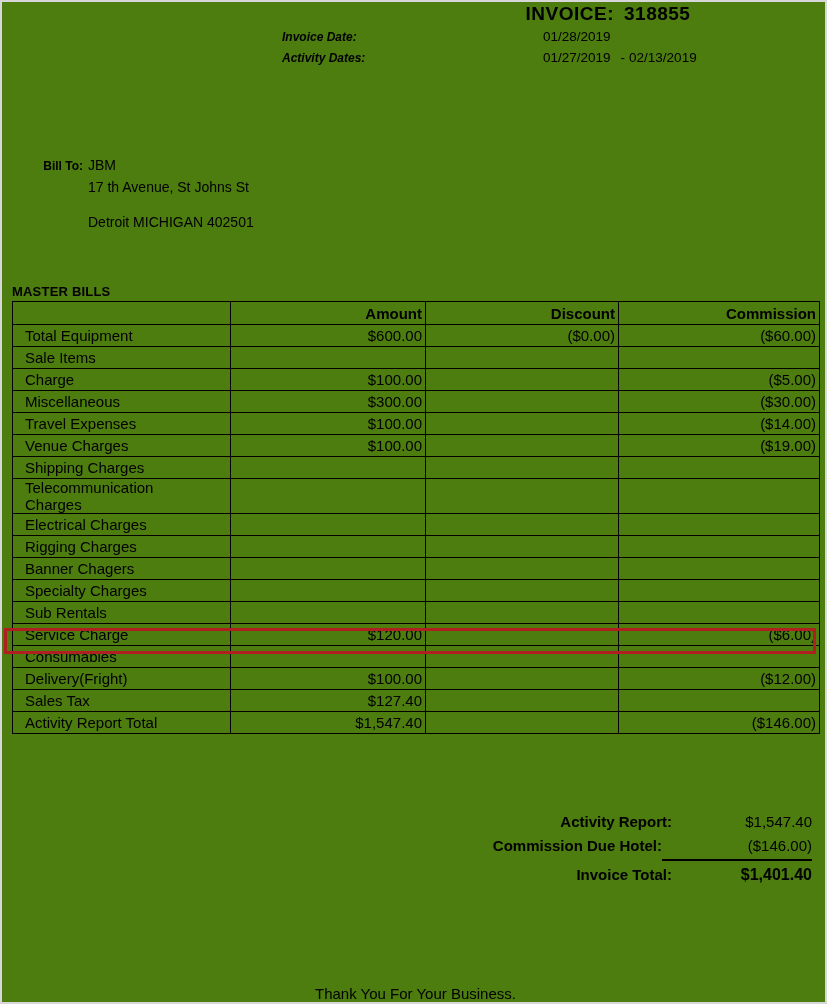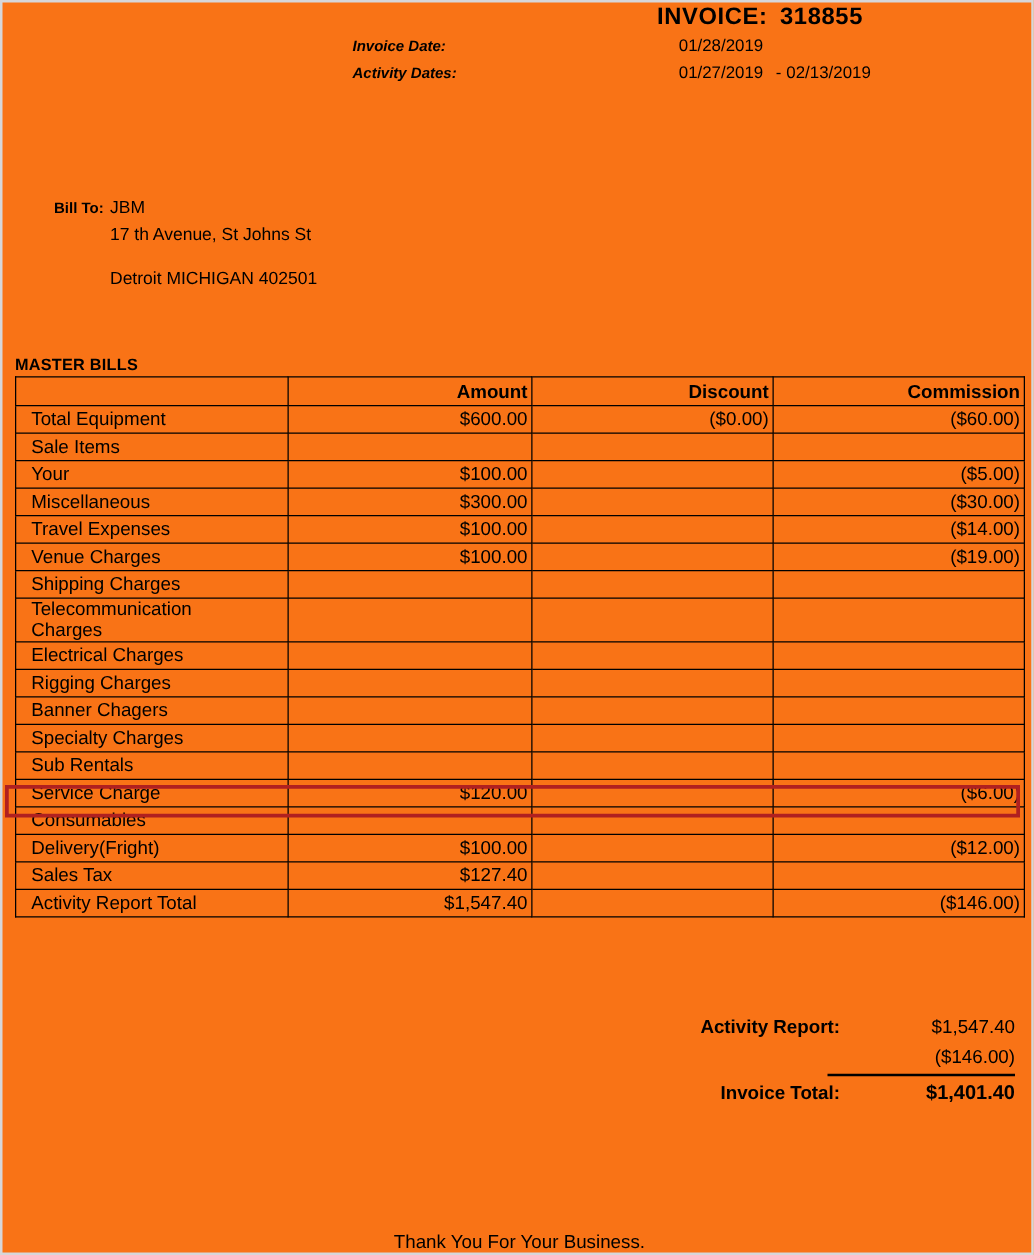--- a/index.html
+++ b/index.html
@@ -7,21 +7,21 @@
   body {
     font-family: "Liberation Sans", sans-serif;
     color: #000000;
     width: 827px;
     height: 1004px;
   }
   .page {
     position: relative;
     width: 827px;
     height: 1004px;
-    background: #f97316;
+    background: #4d7c0f;
     border: 2px solid #d7d7d9;
     overflow: hidden;
   }
 
   
   .title {
     position: absolute;
     top: 1px;
     left: 400px;
     width: 412px;
@@ -215,21 +215,21 @@
           <td class="c-num">($0.00)</td>
           <td class="c-num">($60.00)</td>
         </tr>
         <tr>
           <td class="c-label"><span>Sale Items</span></td>
           <td class="c-num"></td>
           <td class="c-num"></td>
           <td class="c-num"></td>
         </tr>
         <tr>
-          <td class="c-label"><span>Your</span></td>
+          <td class="c-label"><span>Charge</span></td>
           <td class="c-num">$100.00</td>
           <td class="c-num"></td>
           <td class="c-num">($5.00)</td>
         </tr>
         <tr>
           <td class="c-label"><span>Miscellaneous</span></td>
           <td class="c-num">$300.00</td>
           <td class="c-num"></td>
           <td class="c-num">($30.00)</td>
         </tr>
@@ -321,20 +321,21 @@
   </table>
 
   <div class="highlight-box" style="top: 625.5px; height: 26px; border-color: rgb(176, 32, 32);"></div>
 
   <div class="summary">
     <div class="sum-row">
       <span class="sum-label">Activity Report:</span>
       <span class="sum-value">$1,547.40</span>
     </div>
     <div class="sum-row underlined">
+      <span class="sum-label">Commission Due Hotel:</span>
       <span class="sum-value">($146.00)</span>
     </div>
     <div class="sum-row total">
       <span class="sum-label">Invoice Total:</span>
       <span class="sum-value">$1,401.40</span>
     </div>
   </div>
 
   <div class="footer">Thank You For Your Business.</div>
 

